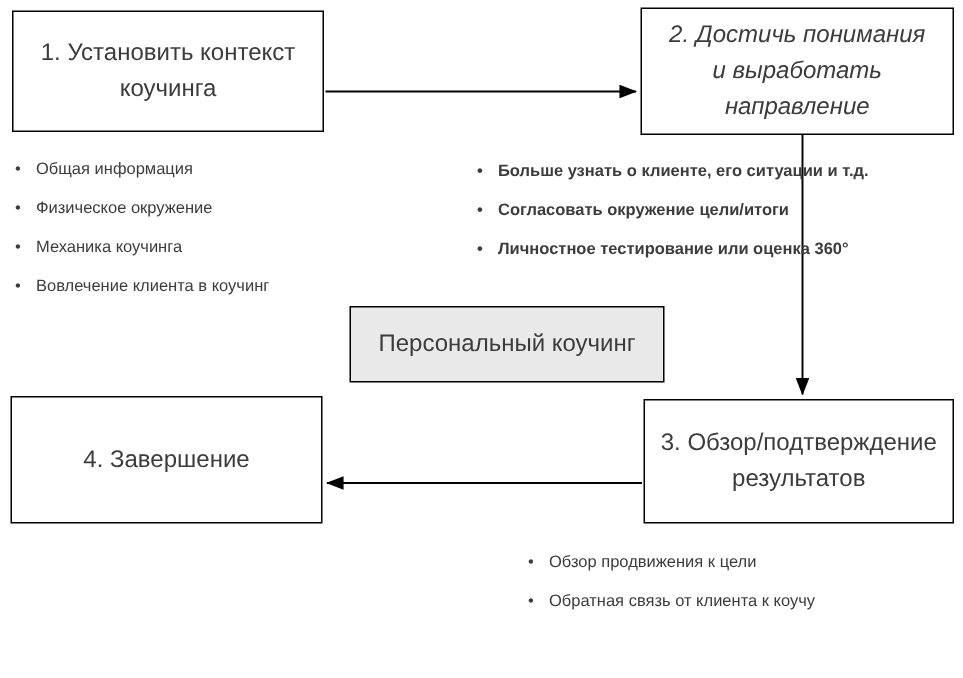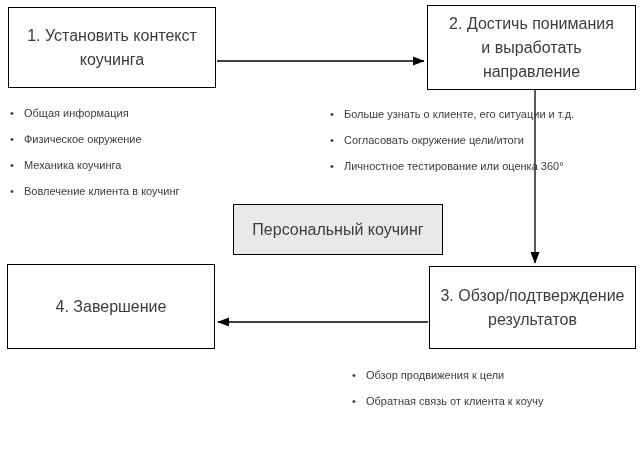--- a/index.html
+++ b/index.html
@@ -34,21 +34,21 @@
     background: var(--box-fill);
     display: flex;
     align-items: center;
     justify-content: center;
     text-align: center;
     font-size: 16px;
     line-height: 24px;
     white-space: pre-line;
   }
   .box1 { left: 8px;   top: 7px;   width: 208px; height: 81px; }
-  .box2 { left: 427px; top: 5px;   width: 209px; height: 85px; }
+  .box2 { left: 427px; top: 5px;   width: 209px; height: 85px; font-style: italic; }
   .box3 { left: 429px; top: 266px; width: 207px; height: 83px; }
   .box4 { left: 7px;   top: 264px; width: 208px; height: 85px; }
   .center-box {
     left: 233px; top: 204px; width: 210px; height: 51px;
     background: var(--center-box-fill);
   }
   .details {
     position: absolute;
     list-style: none;
     font-size: 11px;
@@ -61,21 +61,21 @@
     white-space: pre-line;
   }
   .details li::before {
     content: "\2022";
     position: absolute;
     left: 0;
     top: 0;
     color: var(--text);
   }
   .list-tl { left: 10px;  top: 102px; width: 300px; }
-  .list-tr { left: 330px; top: 103px; width: 308px; }
+  .list-tr { left: 318px; top: 103px; width: 308px; font-weight: bold; }
   .list-bl { left: 10px;  top: 361px; width: 310px; }
   .list-br { left: 352px; top: 364px; width: 288px; }
 </style>
 </head>
 <body>
 
 <div class="canvas">
 
   <svg class="arrows" viewBox="0 0 642 452" xmlns="http://www.w3.org/2000/svg" aria-hidden="true">
     <defs>

